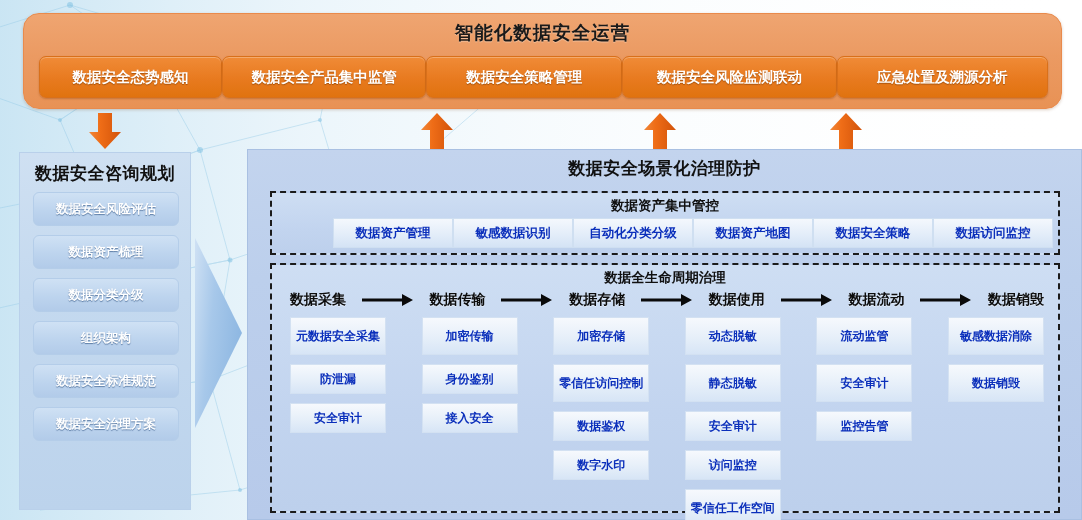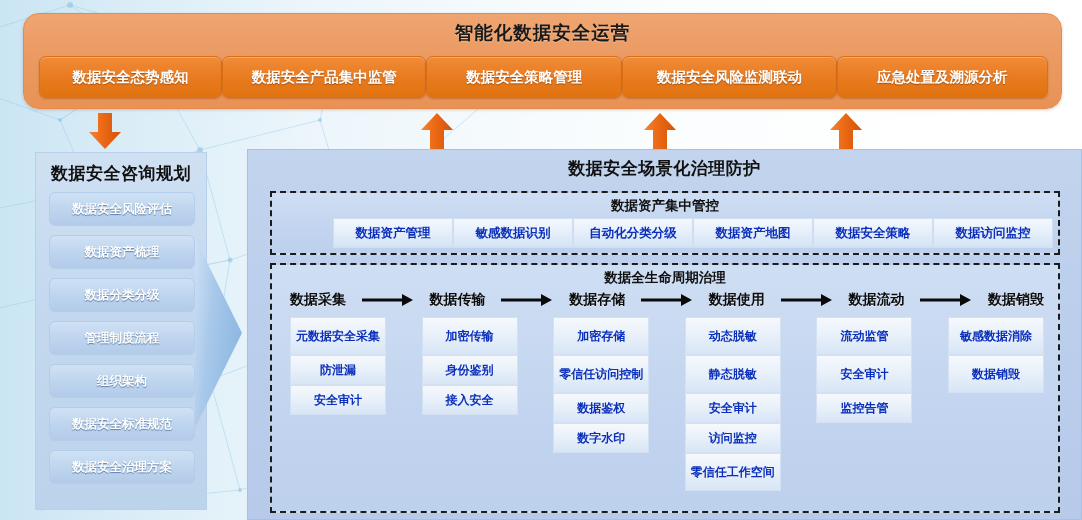--- a/index.html
+++ b/index.html
@@ -55,21 +55,21 @@
   .ops-btn:nth-child(3){width:177px;}
   .ops-btn:nth-child(4){width:196px;}
   .ops-btn:nth-child(5){width:193px;}
 
   
   .arrow{position:absolute;}
   .arrow svg{display:block;}
 
   
   .sidebar{
-    position:absolute;left:35px;top:152px;width:172px;height:358px;
+    position:absolute;left:19px;top:152px;width:172px;height:358px;
     box-sizing:border-box;
     background:linear-gradient(180deg,#cfe0f2 0%,#c4d9ef 40%,#bcd3ec 100%);
     border:1px solid #b9d0ea;
     padding-left:9px;
   }
   .sidebar-title{
     position:absolute;left:0;top:9px;width:100%;text-align:center;
     font-size:17px;font-weight:bold;color:#111111;
     letter-spacing:.5px;
   }
@@ -138,21 +138,21 @@
     text-shadow:0 1px 0 rgba(255,255,255,.45);
   }
   .stage-arrow{flex:0 0 auto;display:flex;align-items:center;}
 
   
   .life-cols{
     position:absolute;left:18px;top:52px;width:754px;height:190px;
     display:flex;justify-content:space-between;align-items:flex-start;
   }
   .life-col{
-    width:96px;display:flex;flex-direction:column;align-items:center;
+    width:96px;display:flex;flex-direction:column;align-items:center;gap:9px;
   }
   .life-cell{
     width:96px;min-height:30px;box-sizing:border-box;
     display:flex;align-items:center;justify-content:center;text-align:center;
     background:linear-gradient(180deg,#f6f9fd 0%,#e6eff9 55%,#d7e5f6 100%);
     border:1px solid #d3e1f2;
     color:#0b2fbb;font-size:12px;font-weight:bold;
     line-height:14px;
     padding:4px 2px;
   }
@@ -252,21 +252,20 @@
       <polygon points="17,0 33,17 24,17 24,36 10,36 10,17 1,17" fill="url(#ogd)"></polygon>
     </svg>
   </div>
 
   <div class="sidebar">
     <div class="sidebar-title">数据安全咨询规划</div>
     <div class="sidebar-items">
       <div class="sb-item">数据安全风险评估</div>
       <div class="sb-item">数据资产梳理</div>
       <div class="sb-item">数据分类分级</div>
-      <div class="sb-item">管理制度流程</div>
       <div class="sb-item">组织架构</div>
       <div class="sb-item">数据安全标准规范</div>
       <div class="sb-item">数据安全治理方案</div>
     </div>
   </div>
 
   <div class="arrow" style="left:195px;top:238px;">
     <svg width="48" height="190" viewBox="0 0 48 190">
       <defs>
         <linearGradient id="bgd" x1="0" y1="0" x2="1" y2="0.4">

